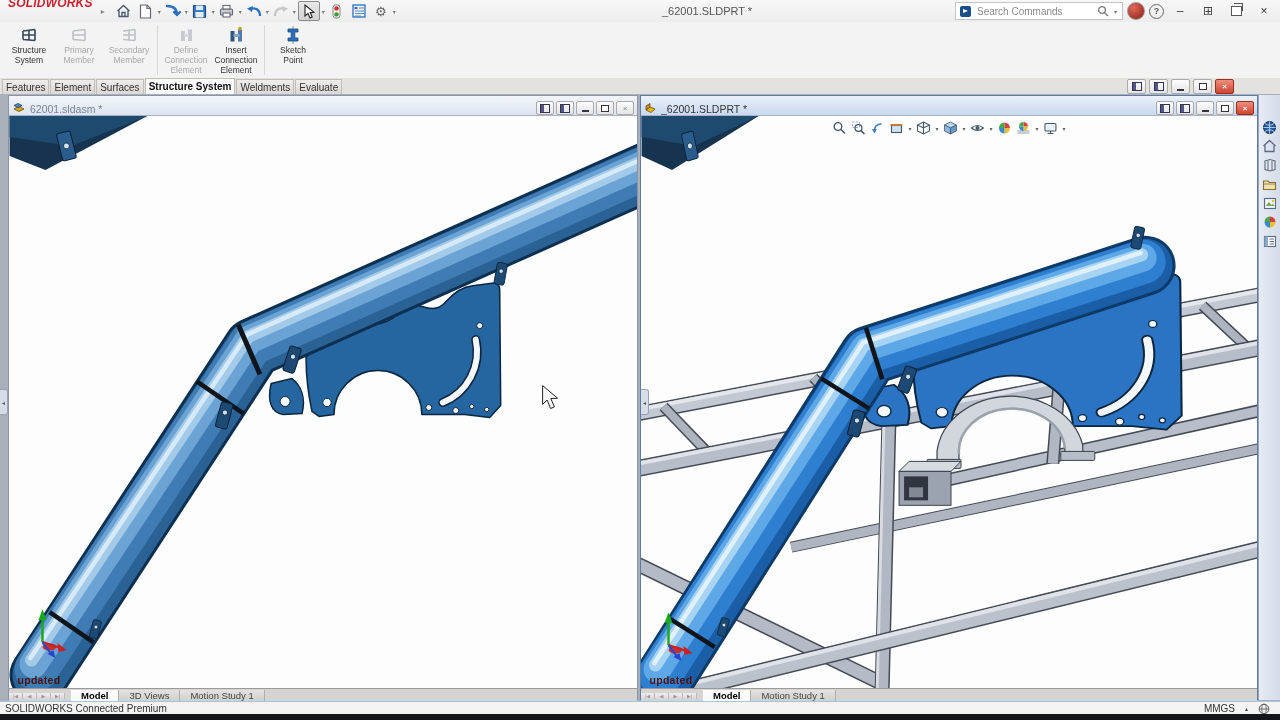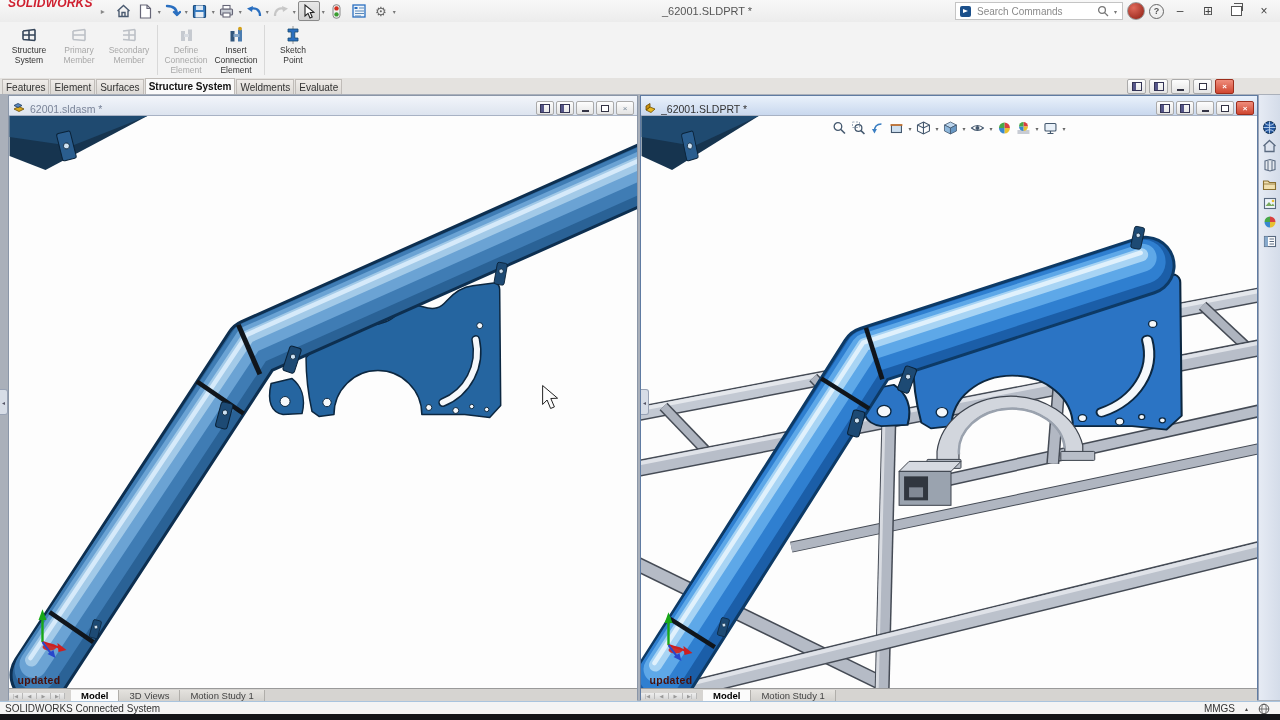--- a/index.html
+++ b/index.html
@@ -639,21 +639,21 @@
         <svg width="14" height="13" viewBox="0 0 14 13">
             <rect x="1.5" y="1.5" width="11" height="10" fill="#fff" stroke="#5a6a80" stroke-width="1.1"></rect>
             <rect x="1.5" y="1.5" width="3.5" height="10" fill="#88aacc"></rect>
             <path d="M6.5,4 H11 M6.5,6.5 H11 M6.5,9 H11" stroke="#5a6a80" stroke-width="1"></path>
           </svg>
       </div>
     </div>
   </div>
 
   <div class="status">
-    <div class="lft">SOLIDWORKS Connected System</div>
+    <div class="lft">SOLIDWORKS Connected Premium</div>
     <div class="rgt">
       <span>MMGS</span>
       <span class="ucaret">▴</span>
       <svg width="12" height="12" viewBox="0 0 12 12">
           <circle cx="6" cy="6" r="4.8" fill="none" stroke="#555" stroke-width="1"></circle>
           <ellipse cx="6" cy="6" rx="2.2" ry="4.8" fill="none" stroke="#555" stroke-width="0.8"></ellipse>
           <path d="M1.2,6 H10.8" stroke="#555" stroke-width="0.8"></path>
         </svg>
     </div>
   </div>

